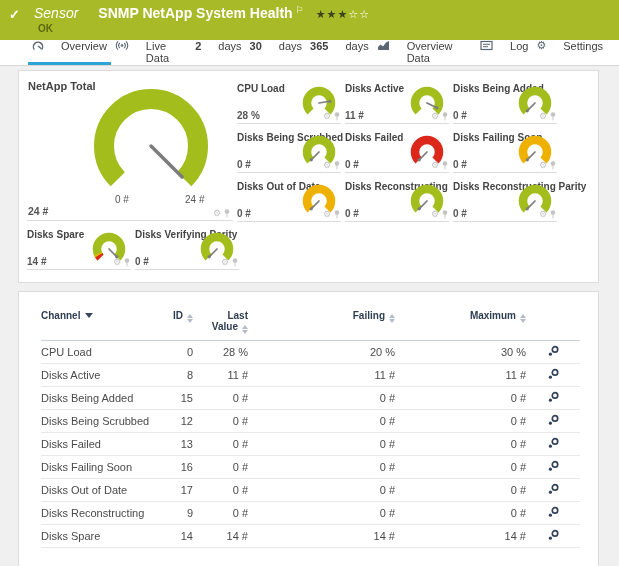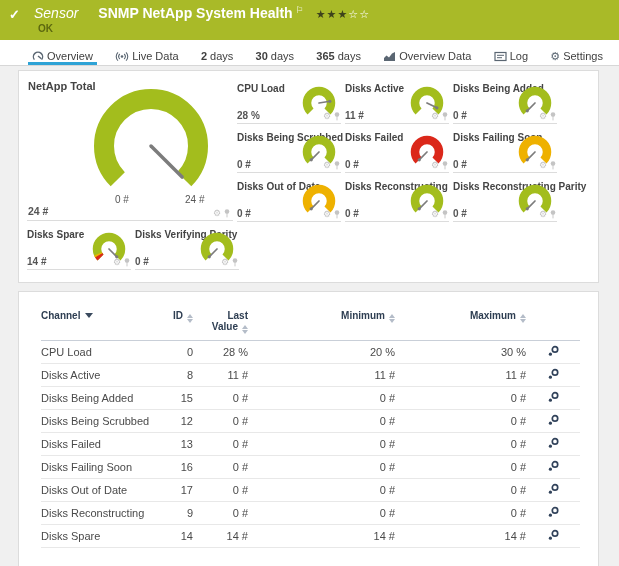--- a/index.html
+++ b/index.html
@@ -14,21 +14,21 @@
   .kind{font-style:italic;margin-right:20px}
   .sensor-title{font-weight:bold}
   .flag{font-size:9px;position:relative;top:-5px;margin-left:3px;cursor:pointer}
   .stars{margin-left:12px;font-size:11px;letter-spacing:1px;cursor:pointer}
   .star-filled{color:#3e431b}
   .star-empty{color:#ffffff}
   .status-line{position:absolute;left:38px;top:23px;font-size:10px;font-weight:bold;color:#5c680f}
   
   .tabbar{background:#fff;height:25px;border-bottom:1px solid #d7d7d7;
     display:flex;align-items:stretch;justify-content:space-between;padding:0 12px 0 28px}
-  .tab{display:flex;align-items:flex-end;gap:3px;font-size:11px;color:#3f3f3f;
+  .tab{display:flex;align-items:flex-start;gap:17px;font-size:11px;color:#3f3f3f;
     padding:0 4px;cursor:pointer;border-bottom:3px solid transparent;box-sizing:border-box}
   .tab.active{border-bottom-color:#2ea3d6}
   .tab .tab-icon{color:#5a6672;display:flex;align-items:center}
   .tab .glyph{font-size:11px;line-height:1}
   .tab b{font-weight:bold}
   
   .card{background:#fff;border:1px solid #dcdcdc;width:581px;margin-left:18px;box-sizing:border-box}
   .gauges-card{height:213px;margin-top:4px;position:relative}
   .table-card{margin-top:8px;height:280px;padding-top:14px}
   
@@ -376,21 +376,21 @@
             </span>
         </th>
         <th>
           <span>Last</span>
           <span class="hdr2"><span>Value</span><span class="sort">
                 <i class="up"></i>
                 <i class="down"></i>
               </span></span>
         </th>
         <th>
-          <span>Minimum</span><span class="sort">
+          <span>Failing</span><span class="sort">
               <i class="up"></i>
               <i class="down"></i>
             </span>
         </th>
         <th>
           <span>Maximum</span><span class="sort">
               <i class="up"></i>
               <i class="down"></i>
             </span>
         </th>

